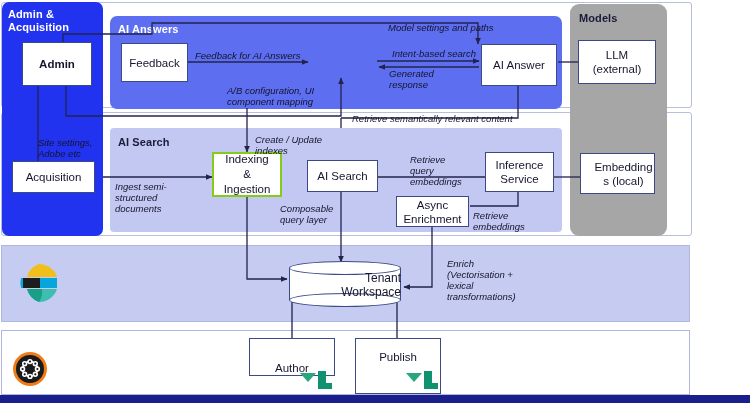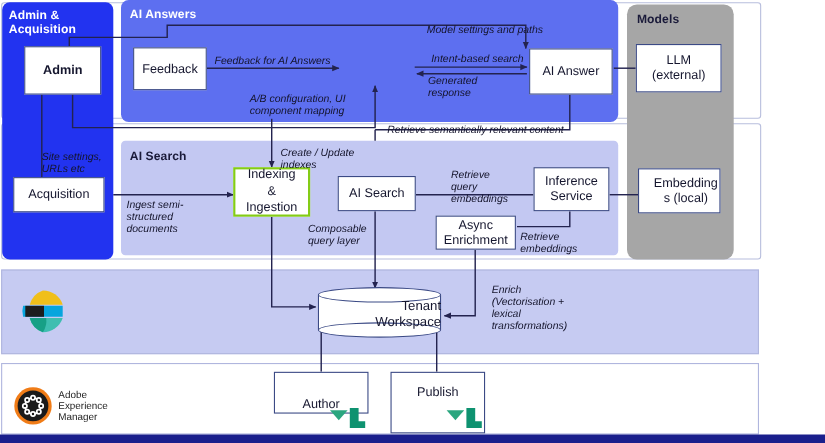--- a/index.html
+++ b/index.html
@@ -133,21 +133,21 @@
 
   <div class="abs grp-es" style="left:1px;top:245px;width:689px;height:77px;"></div>
 
   <div class="abs grp-aem" style="left:1px;top:330px;width:689px;height:65px;"></div>
 
   <div class="abs grp-admin" style="left:2px;top:2px;width:101px;height:234px;">
     <div class="grp-title light" style="left:6px;top:6px;white-space:pre-line;">Admin &amp;
 Acquisition</div>
   </div>
 
-  <div class="abs grp-aianswers" style="left:110px;top:0;width:452px;height:111px;">
+  <div class="abs grp-aianswers" style="left:110px;top:16px;width:452px;height:93px;">
     <div class="grp-title light" style="left:8px;top:7px;">AI Answers</div>
   </div>
 
   <div class="abs grp-aisearch" style="left:110px;top:128px;width:452px;height:104px;">
     <div class="grp-title dark" style="left:8px;top:8px;">AI Search</div>
   </div>
 
   <div class="abs grp-models" style="left:570px;top:4px;width:97px;height:232px;">
     <div class="grp-title dark" style="left:9px;top:8px;">Models</div>
   </div>
@@ -278,21 +278,21 @@
 
   <div class="elabel" style="left:389px;top:68px;">Generated
 response</div>
 
   <div class="elabel" style="left:227px;top:85px;">A/B configuration, UI
 component mapping</div>
 
   <div class="elabel" style="left:352px;top:113px;">Retrieve semantically relevant content</div>
 
   <div class="elabel" style="left:38px;top:137px;">Site settings,
-URLs etc</div>
+Adobe etc</div>
 
   <div class="elabel" style="left:255px;top:134px;">Create / Update
 indexes</div>
 
   <div class="elabel" style="left:115px;top:181px;">Ingest semi-
 structured
 documents</div>
 
   <div class="elabel" style="left:280px;top:203px;">Composable
 query layer</div>
@@ -325,19 +325,16 @@
       <circle cx="18" cy="10.6" r="1.9" fill="#1a1a1a"></circle>
       <circle cx="23.3" cy="12.7" r="1.9" fill="#1a1a1a"></circle>
       <circle cx="25.4" cy="18" r="1.9" fill="#1a1a1a"></circle>
       <circle cx="23.3" cy="23.3" r="1.9" fill="#1a1a1a"></circle>
       <circle cx="18" cy="25.4" r="1.9" fill="#1a1a1a"></circle>
       <circle cx="12.7" cy="23.3" r="1.9" fill="#1a1a1a"></circle>
       <circle cx="10.6" cy="18" r="1.9" fill="#1a1a1a"></circle>
       <circle cx="12.7" cy="12.7" r="1.9" fill="#1a1a1a"></circle>
     </g>
   </svg>
-  <div class="aem-text" style="left:53px;top:354px;">Adobe
-Experience
-Manager</div>
 
   <div class="bottombar"></div>
 
 </div>
 
 </body></html>

